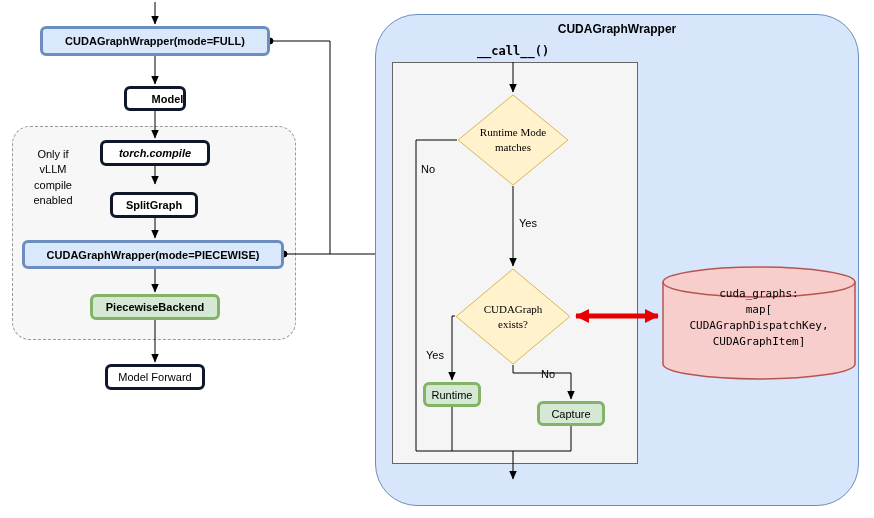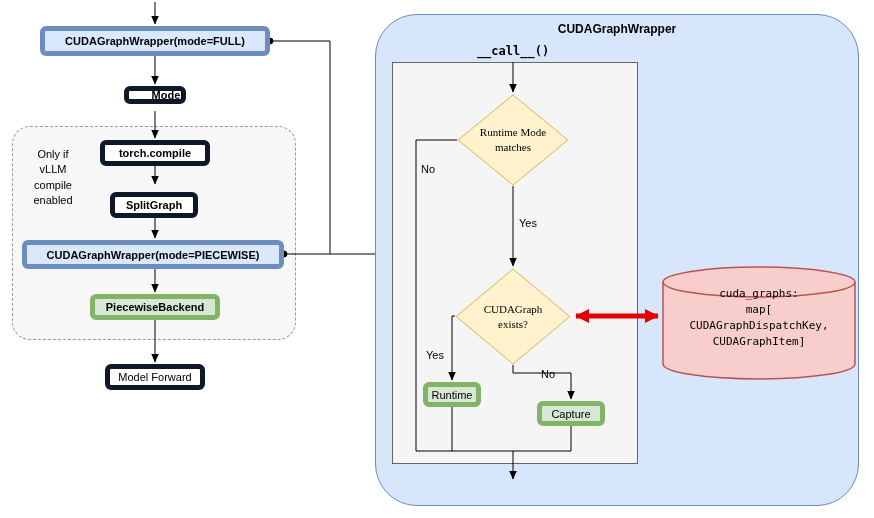--- a/index.html
+++ b/index.html
@@ -3,21 +3,21 @@
 <meta charset="utf-8">
 <style>
   html,body{margin:0;padding:0;background:#fff;}
   .canvas{
     position:relative;width:874px;height:518px;background:#ffffff;
     font-family:"Liberation Sans",sans-serif;overflow:hidden;
   }
   .node{
     position:absolute;display:flex;align-items:center;justify-content:center;
     text-align:center;font-size:11px;box-sizing:border-box;
-    border:5px solid #0f172a;border-radius:6px;background:#fff;z-index:4;color:#000;
+    border:3px solid #0f172a;border-radius:6px;background:#fff;z-index:4;color:#000;
   }
   .bold{font-weight:bold;}
   .blue{background:#dae8fc;border-color:#6c8ebf;}
   .green{background:#d5e8d4;border-color:#82b366;}
   .dashed-group{
     position:absolute;left:12px;top:126px;width:282px;height:212px;
     border:1px dashed #9a9a9a;border-radius:18px;background:#f7f7f7;z-index:1;
   }
   .note{
     position:absolute;left:16px;top:147px;width:74px;z-index:4;
@@ -94,30 +94,30 @@
       <path d="M416,451 L571,451"></path>
       <path d="M513,451 L513,479" marker-end="url(#arrB)"></path>
     </g>
     <path d="M576,316 L658,316" stroke="#e60000" stroke-width="5" fill="none" marker-start="url(#arrR)" marker-end="url(#arrR)"></path>
   </svg>
 
   <div class="node blue bold" style="left:40px;top:26px;width:230px;height:30px;">
     <span>CUDAGraphWrapper(mode=FULL)</span>
   </div>
 
-  <div class="node bold" style="left:124px;top:86px;width:62px;height:18px;padding-left:25px;">
+  <div class="node bold" style="left:124px;top:86px;width:62px;height:25px;padding-left:25px;">
     <span>Model</span>
   </div>
 
   <div class="note">Only if
 vLLM
 compile
 enabled</div>
 
-  <div class="node bold" style="left:100px;top:140px;width:110px;height:26px;">
+  <div class="node bold" style="left:100px;top:140px;width:110px;height:26px;font-style:italic;">
     <span>torch.compile</span>
   </div>
 
   <div class="node bold" style="left:110px;top:192px;width:88px;height:26px;text-align:center;">
     <span>SplitGraph</span>
   </div>
 
   <div class="node blue bold" style="left:22px;top:240px;width:262px;height:29px;">
     <span>CUDAGraphWrapper(mode=PIECEWISE)</span>
   </div>

